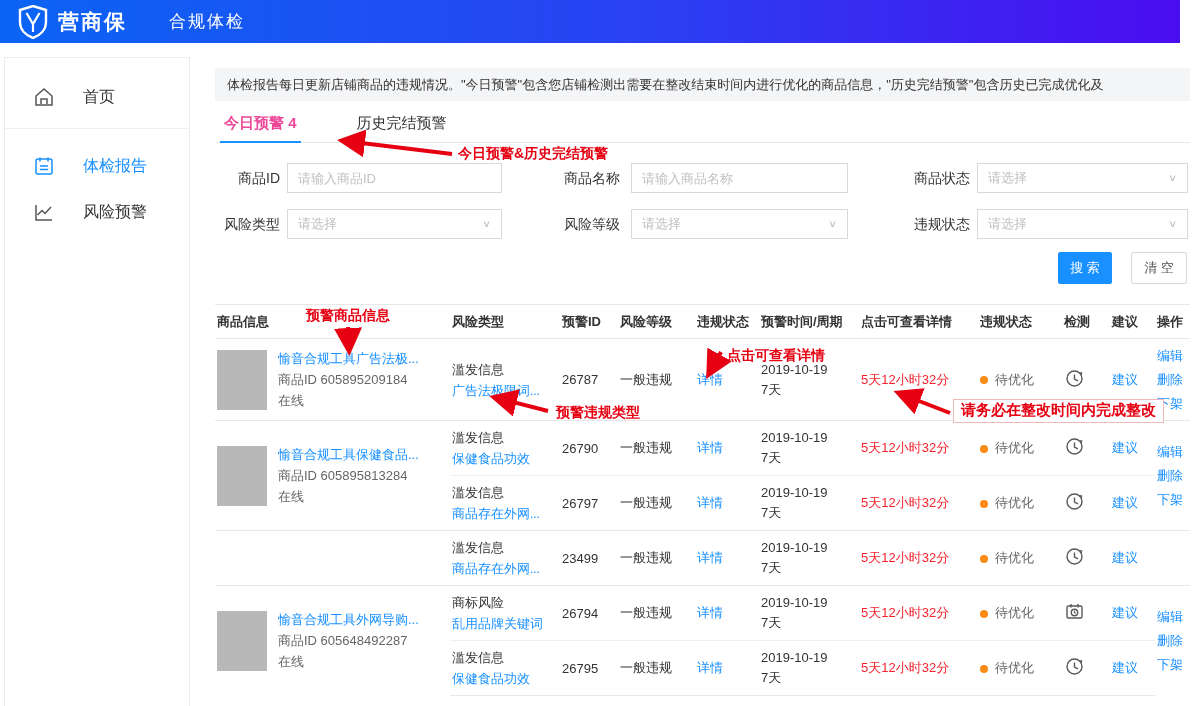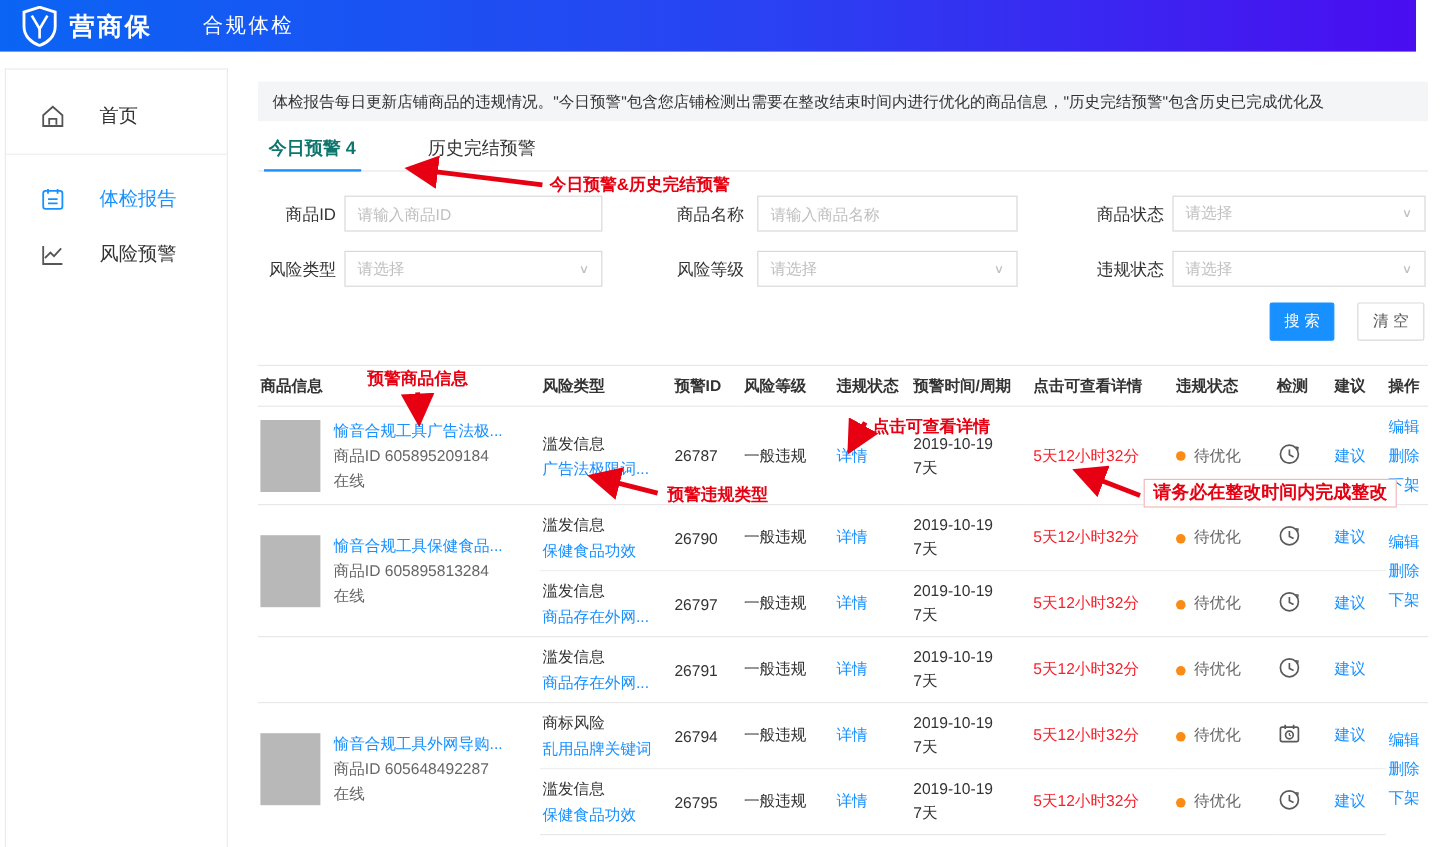--- a/index.html
+++ b/index.html
@@ -24,21 +24,21 @@
   .side-divider { border-bottom:1px solid #eeeeee; margin:8px 0 14px 0; }
 
   
   .banner { position:absolute; left:215px; top:68px; width:975px; height:33px;
             background:#f4f5f7; color:#333; font-size:13px; line-height:33px;
             padding:0 12px; white-space:nowrap; overflow:hidden; }
   .tabs { position:absolute; left:215px; top:108px; width:975px; height:35px;
           border-bottom:1px solid #e8e8e8; display:flex; }
   .tab { font-size:15px; color:#333; padding:6px 4px; margin-right:52px; cursor:pointer; position:relative; }
   .tab:first-child { margin-left:5px; }
-  .tab.active { color:#0f766e; font-weight:bold; }
+  .tab.active { color:#ec4899; font-weight:bold; }
   .tab.active::after { content:""; position:absolute; left:0; right:0; bottom:-1px; height:2px; background:#1890ff; }
 
   
   .f-label { position:absolute; width:70px; text-align:right; font-size:14px; color:#333; line-height:30px; }
   .f-input, .f-select { position:absolute; height:30px; border:1px solid #d9d9d9; background:#fff;
             font-size:13px; color:#333; padding:0 10px; }
   .f-input::placeholder { color:#bfbfbf; }
   .f-select { display:flex; align-items:center; justify-content:space-between; color:#bfbfbf; cursor:pointer; }
   .f-select .chev { color:#bfbfbf; font-size:12px; transform:scaleY(.8); }
   .btn { position:absolute; height:32px; font-size:13px; cursor:pointer; border-radius:2px; }
@@ -55,21 +55,21 @@
   tr.sub td { border-top:1px solid #efefef; }
   tr.h88 td { height:82px; }
   tr.h53 td { height:47px; }
   tr.last td { border-bottom:1px solid #e8e8e8; }
   .prod { display:flex; gap:11px; align-items:center; }
   .thumb { width:50px; height:60px; background:#b8b8b8; flex:0 0 auto; }
   .ptxt { line-height:21px; overflow:hidden; }
   .ptitle { color:#1890ff; cursor:pointer; white-space:nowrap;text-align:center; }
   .pid, .pstat { color:#666; }
   .risk1 { color:#333; line-height:21px; }
-  .risk2 { color:#1890ff; line-height:21px; cursor:pointer; }
+  .risk2 { color:#1890ff; line-height:21px; cursor:pointer;font-family:Liberation Serif, serif; }
   .link { color:#1890ff; cursor:pointer; }
   .time1 { line-height:20px; }
   .time2 { color:#333; line-height:20px; }
   .remain { color:#f5222d; }
   .stat { white-space:nowrap; color:#666; }
   .dot { display:inline-block; width:8px; height:8px; border-radius:50%; background:#fa8c16; margin-right:7px; vertical-align:middle; }
   .acts { display:flex; flex-direction:column; gap:4px; }
   .acts span { color:#1890ff; cursor:pointer; line-height:20px; }
 
   
@@ -297,21 +297,21 @@
           </td>
           <td><span class="link">建议</span></td>
         </tr>
 
         <tr class="gstart h53">
           <td></td>
           <td>
             <div class="risk1">滥发信息</div>
             <div class="risk2">商品存在外网...</div>
           </td>
-          <td>26791</td>
+          <td>23499</td>
           <td>一般违规</td>
           <td><span class="link">详情</span></td>
           <td>
             <div class="time1">2019-10-19</div>
             <div class="time2">7天</div>
           </td>
           <td><span class="remain">5天12小时32分</span></td>
           <td class="stat"><span class="dot"></span><span>待优化</span></td>
           <td>
             <svg width="21" height="21" viewBox="0 0 21 21" fill="none" stroke="#595959" stroke-width="1.4">

